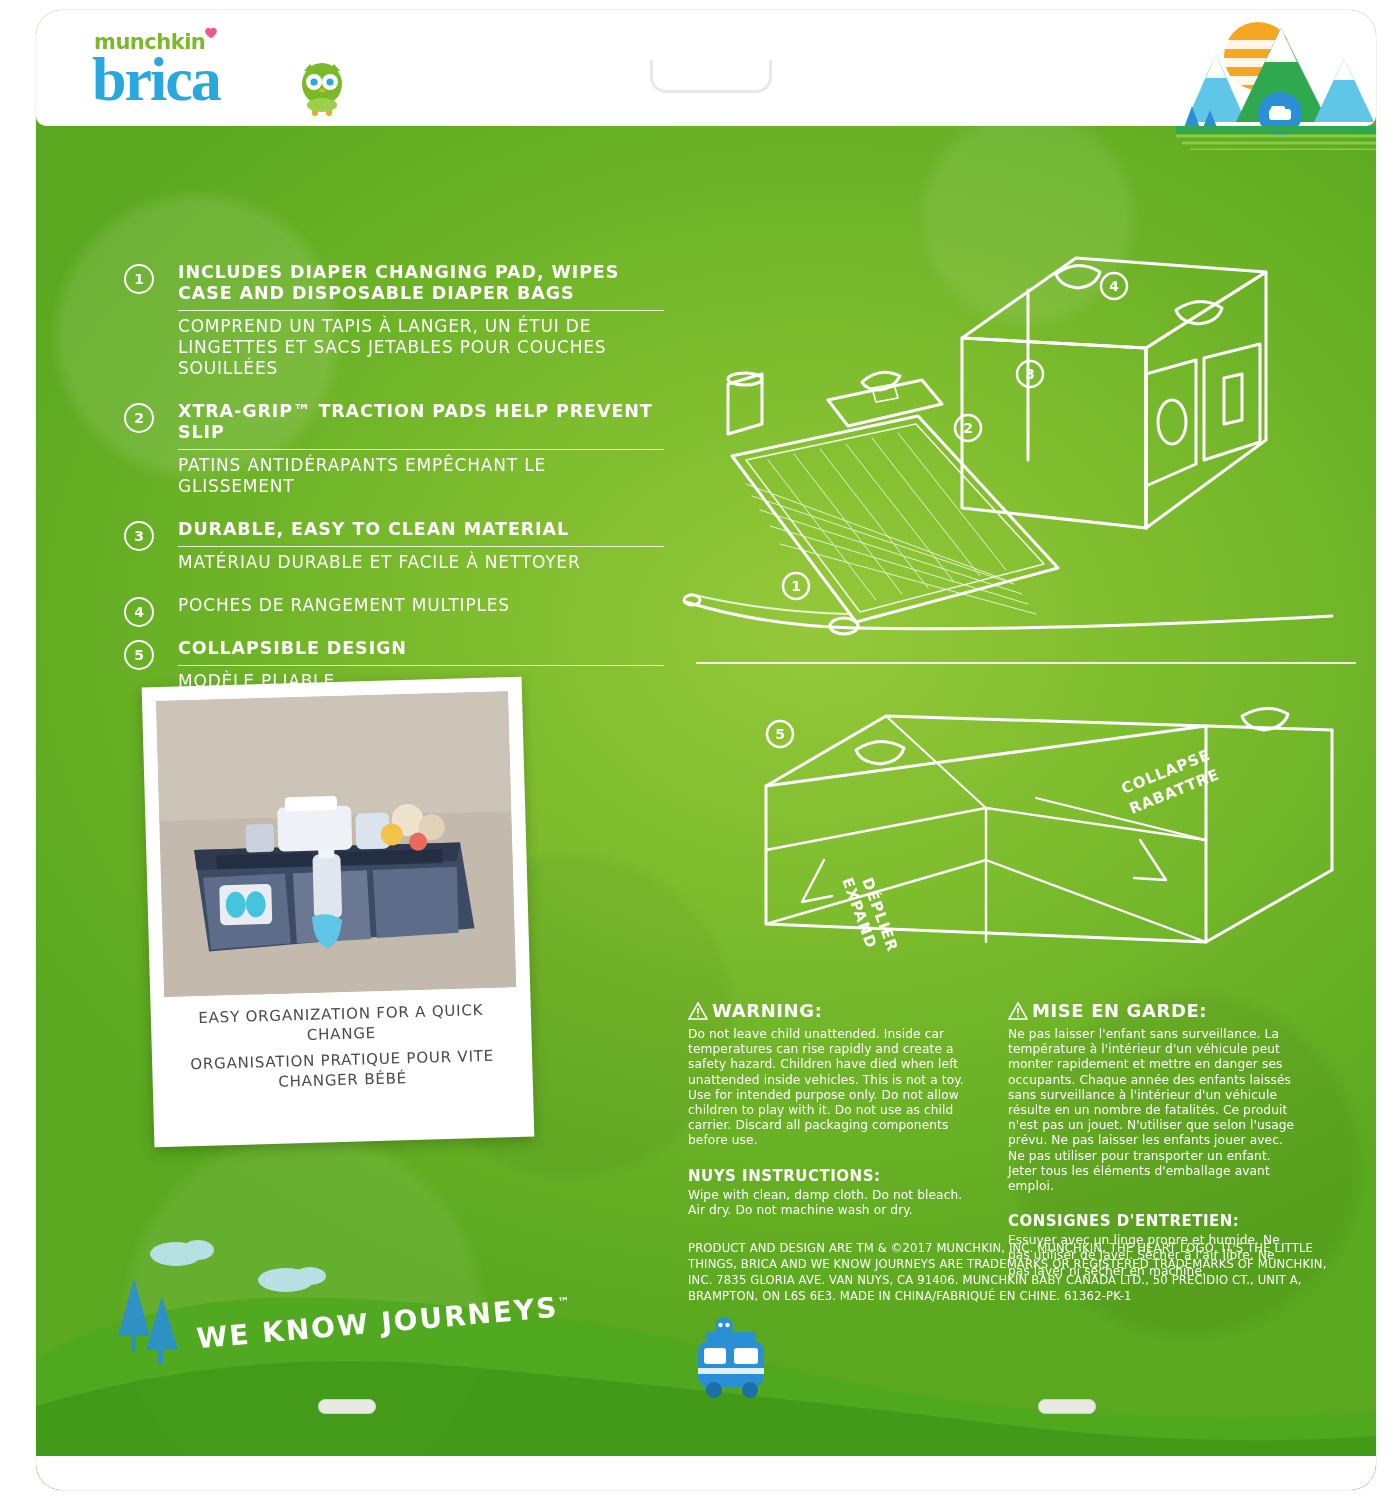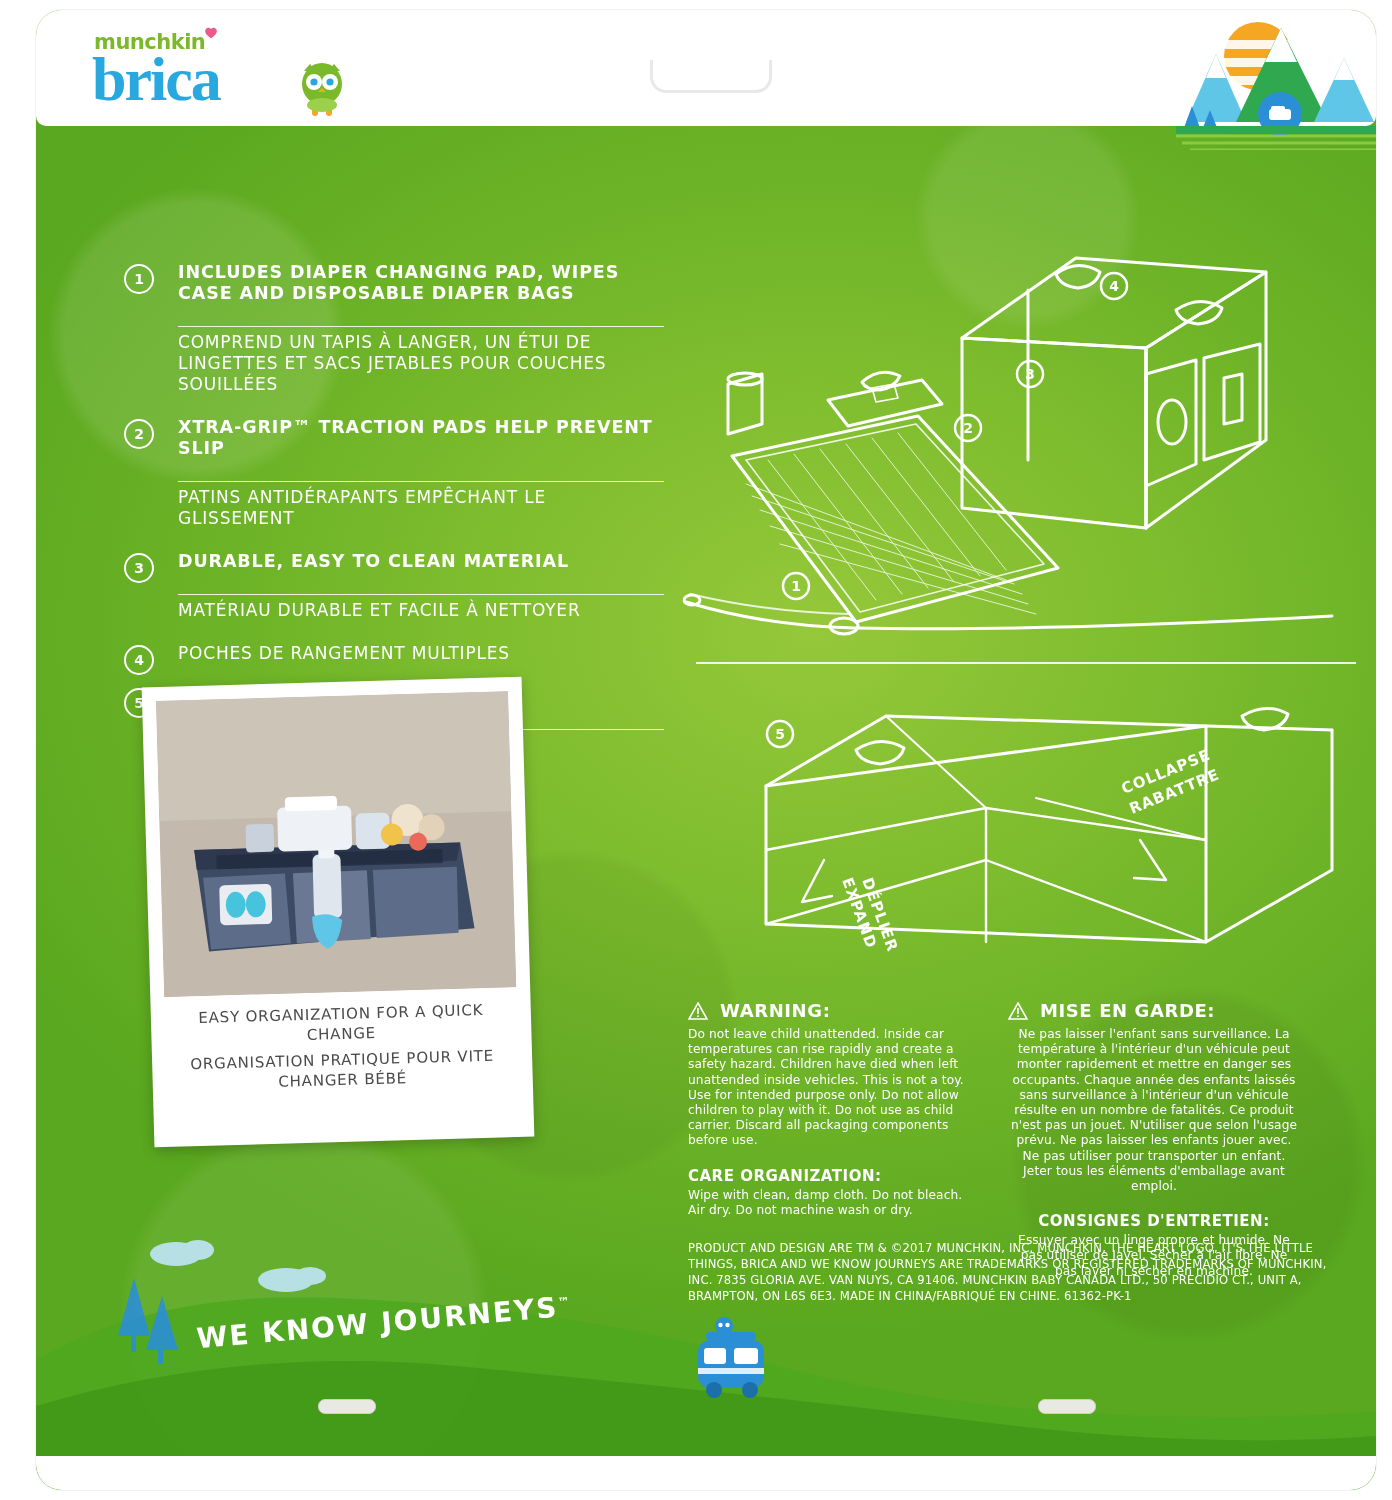--- a/index.html
+++ b/index.html
@@ -57,21 +57,21 @@
   .feature{position:relative;margin-bottom:22px;padding-left:54px;}
   .f-num{
     position:absolute;left:0;top:2px;width:26px;height:26px;border-radius:50%;
     border:2px solid #ffffff;color:#ffffff;font-size:14px;font-weight:bold;
     display:flex;align-items:center;justify-content:center;
     font-family:"DejaVu Sans",sans-serif;
   }
   .f-en{
     color:#ffffff;font-size:17.5px;line-height:21px;font-weight:bold;letter-spacing:0.9px;
     font-family:"DejaVu Sans",sans-serif;text-transform:uppercase;
-    border-bottom:1.5px solid rgba(255,255,255,0.85);padding-bottom:22px;display:block;
+    border-bottom:1.5px solid rgba(255,255,255,0.85);padding-bottom:6px;display:block;
   }
   .f-fr{
     color:#ffffff;font-size:17px;line-height:21px;letter-spacing:0.8px;margin-top:5px;
     font-family:"DejaVu Sans",sans-serif;text-transform:uppercase;display:block;
   }
 
   
   #photo-card{
     position:absolute;left:112px;top:672px;width:380px;height:460px;
     background:#ffffff;transform:rotate(-1.6deg);
@@ -91,24 +91,24 @@
 
   
   #lineart-top{position:absolute;left:640px;top:218px;width:690px;height:430px;}
   #lineart-bottom{position:absolute;left:700px;top:680px;width:620px;height:300px;}
   .divider-line{position:absolute;left:660px;top:652px;width:660px;height:2px;background:rgba(255,255,255,0.9);}
 
   
   #warn-wrap{position:absolute;left:652px;top:990px;width:660px;color:#ffffff;}
   .warn-col{position:absolute;top:0;width:292px;}
   .warn-col.left{left:0;}
-  .warn-col.right{left:320px;text-align:center;}
+  .warn-col.right{left:320px;}
   .warn-head{
     font-family:"DejaVu Sans",sans-serif;font-weight:bold;font-size:18px;letter-spacing:0.6px;
-    display:flex;align-items:center;gap:12px;margin-bottom:6px;
+    display:flex;align-items:center;gap:4px;margin-bottom:6px;
   }
   .warn-body{
     font-family:"DejaVu Sans",sans-serif;font-size:12.2px;line-height:15.2px;letter-spacing:0.1px;
   }
   .care-head{
     font-family:"DejaVu Sans",sans-serif;font-weight:bold;font-size:15px;letter-spacing:0.5px;
     margin-top:18px;margin-bottom:3px;
   }
   #legal{
     position:absolute;left:652px;top:1222px;width:660px;color:#ffffff;
@@ -369,21 +369,21 @@
     <div class="warn-col left">
       <div class="warn-head">
         <svg width="20" height="18" viewBox="0 0 20 18">
           <path d="M10 1 L19 17 L1 17 Z" fill="none" stroke="#ffffff" stroke-width="1.6"></path>
           <rect x="9.2" y="6" width="1.6" height="6" fill="#ffffff"></rect>
           <rect x="9.2" y="13.4" width="1.6" height="1.6" fill="#ffffff"></rect>
         </svg>
         <span>WARNING:</span>
       </div>
       <div class="warn-body">Do not leave child unattended. Inside car temperatures can rise rapidly and create a safety hazard. Children have died when left unattended inside vehicles. This is not a toy. Use for intended purpose only. Do not allow children to play with it. Do not use as child carrier. Discard all packaging components before use.</div>
-      <div class="care-head">CARE ORGANIZATION:</div>
+      <div class="care-head">NUYS INSTRUCTIONS:</div>
       <div class="warn-body">Wipe with clean, damp cloth. Do not bleach. Air dry. Do not machine wash or dry.</div>
     </div>
 
     <div class="warn-col right">
       <div class="warn-head">
         <svg width="20" height="18" viewBox="0 0 20 18">
           <path d="M10 1 L19 17 L1 17 Z" fill="none" stroke="#ffffff" stroke-width="1.6"></path>
           <rect x="9.2" y="6" width="1.6" height="6" fill="#ffffff"></rect>
           <rect x="9.2" y="13.4" width="1.6" height="1.6" fill="#ffffff"></rect>
         </svg>

